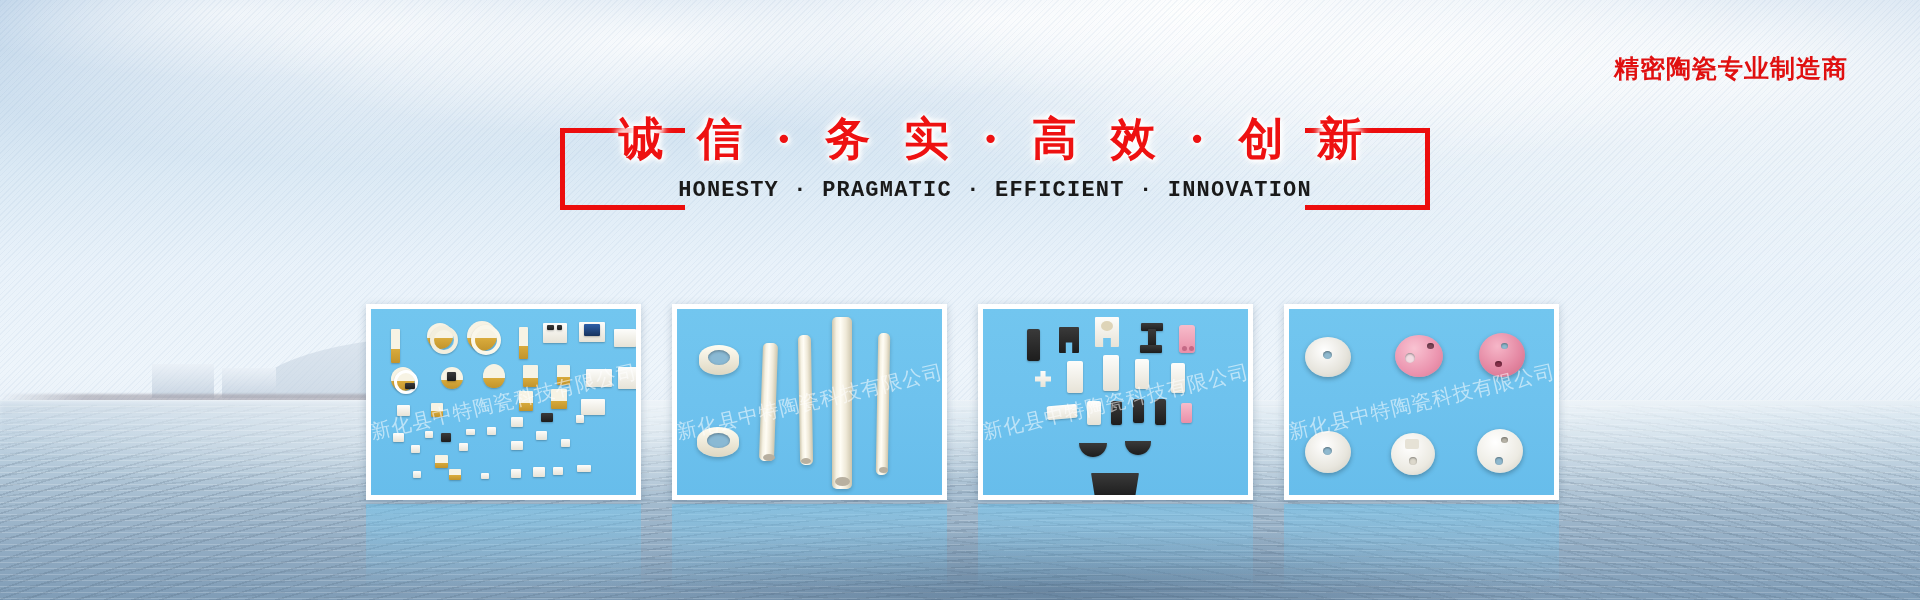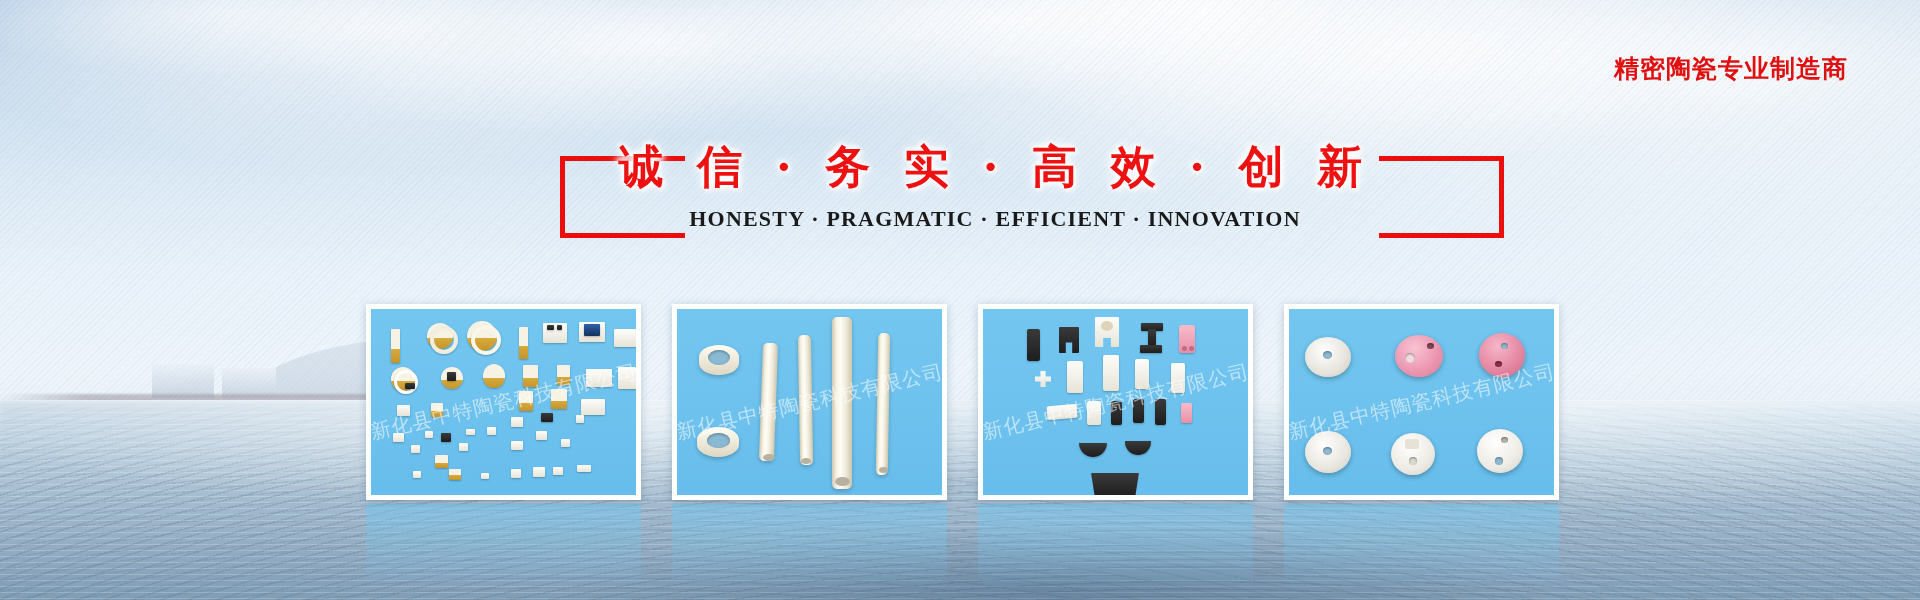--- a/index.html
+++ b/index.html
@@ -72,34 +72,34 @@
     mask-image:linear-gradient(180deg,rgba(0,0,0,.2),rgba(0,0,0,1) 40%,rgba(0,0,0,.85));
     -webkit-mask-image:linear-gradient(180deg,rgba(0,0,0,.2),rgba(0,0,0,1) 40%,rgba(0,0,0,.85));
   }
   .cityrefl{
     position:absolute;left:0;top:402px;width:620px;height:70px;opacity:.20;
     background:linear-gradient(180deg,rgba(140,160,185,.9),rgba(140,160,185,0));
     filter:blur(2px);
   }
 
   
-  .slogan-wrap{position:absolute;left:560px;top:136px;width:944px;height:110px;}
+  .slogan-wrap{position:absolute;left:560px;top:108px;width:870px;height:110px;}
   .bracket{position:absolute;border:5px solid #ec0d0d;}
   .bracket.left{left:0;top:20px;width:120px;height:72px;border-right:none;}
   .bracket.right{right:0;top:20px;width:120px;height:72px;border-left:none;}
   .slogan-cn{
     position:absolute;left:0;top:0;width:870px;text-align:center;
     font-family:"DejaVu Serif","Liberation Serif",serif;
     font-size:45px;font-weight:700;letter-spacing:9px;color:#ee1111;
     text-shadow:0 0 6px #fff, 2px 2px 5px #fff, -2px -2px 5px #fff, 0 0 14px rgba(255,255,255,.95);
     line-height:62px;white-space:nowrap;
   }
   .slogan-en{
     position:absolute;left:0;top:70px;width:870px;text-align:center;
-    font-family:Liberation Serif, serif;
+    font-family:Liberation Mono, monospace;
     font-size:22px;font-weight:700;letter-spacing:1.2px;color:#1a1a1a;
     white-space:nowrap;
   }
 
   
   .contact{position:absolute;right:72px;top:52px;text-align:left;}
   .contact .line1{
     font-size:25px;font-weight:700;color:#e01010;letter-spacing:1px;
     font-family:"DejaVu Sans","Liberation Sans",sans-serif;line-height:34px;
   }

